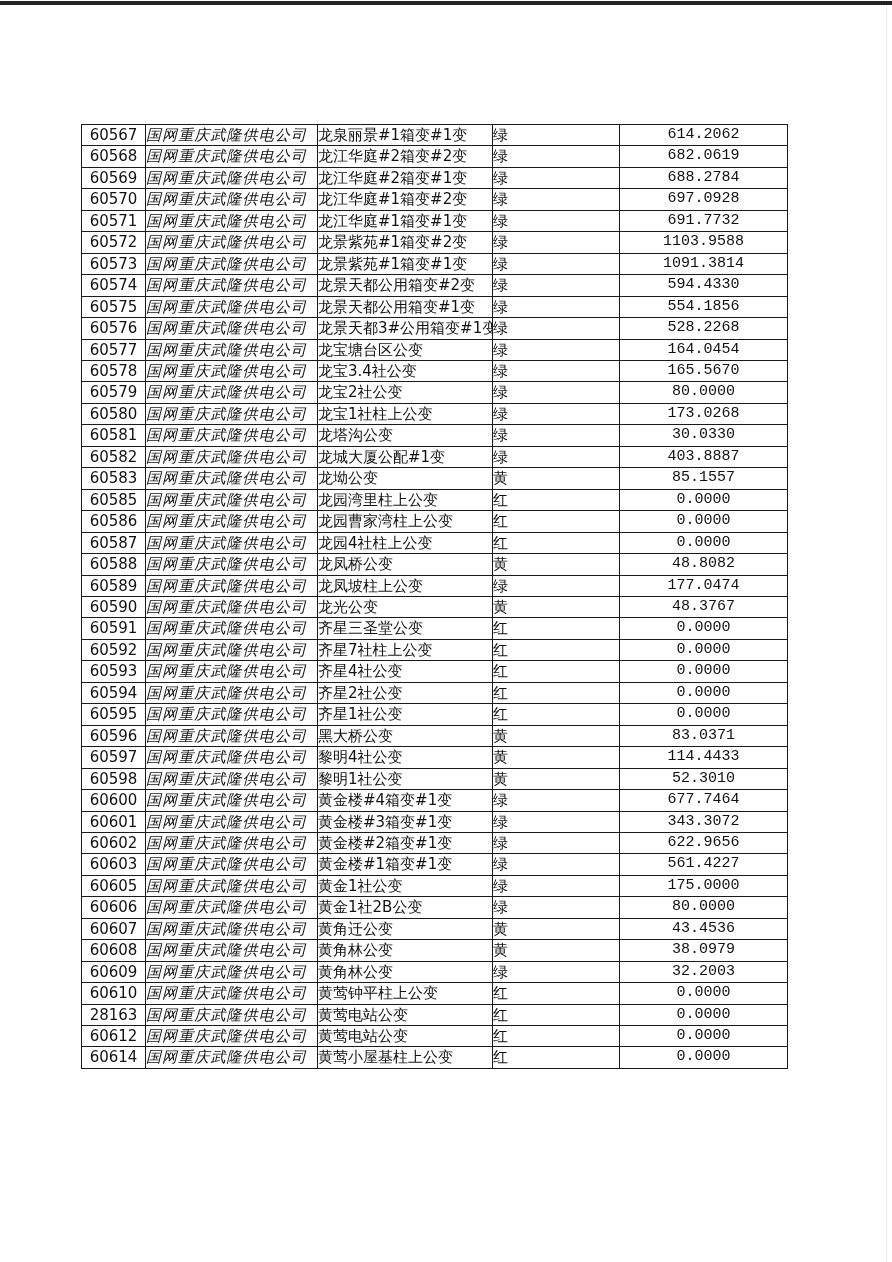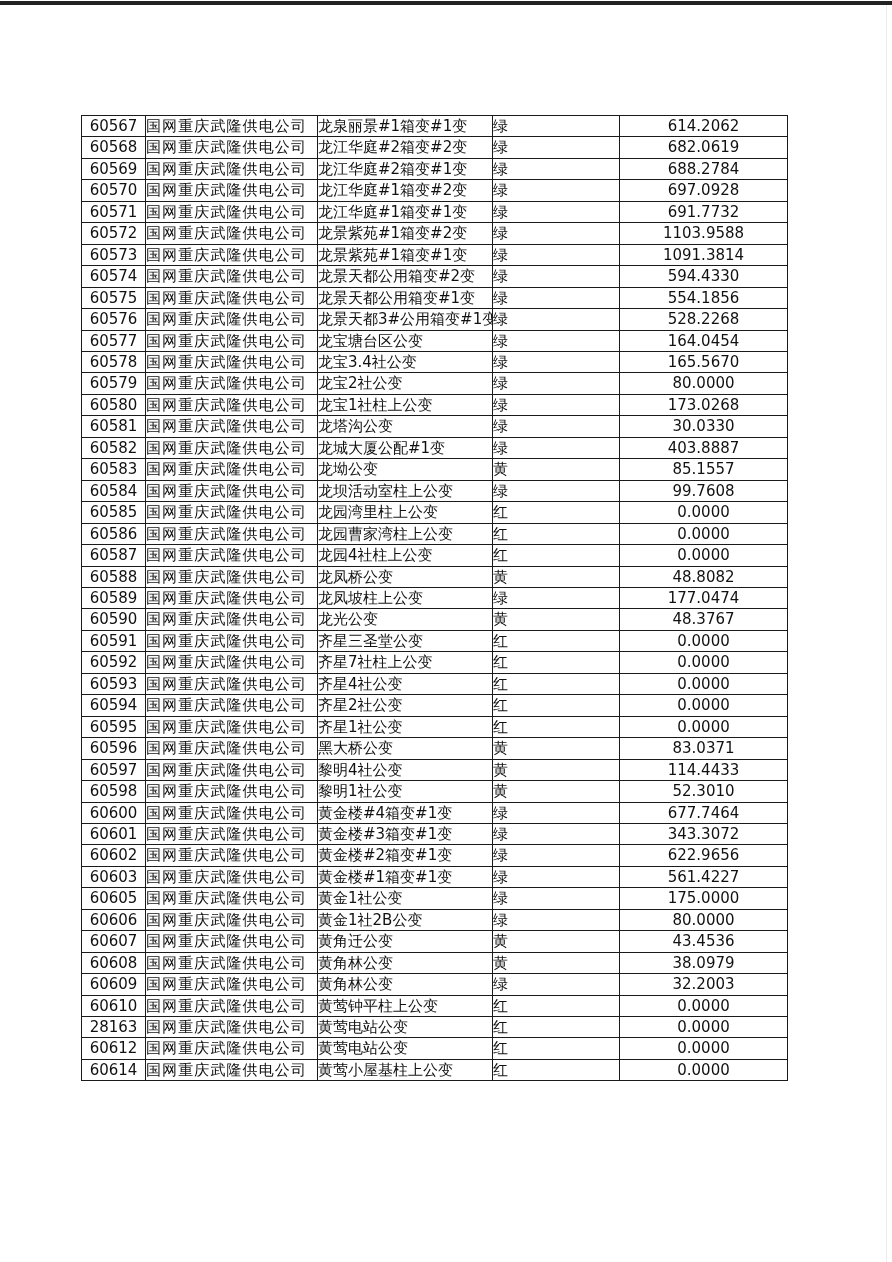--- a/index.html
+++ b/index.html
@@ -15,41 +15,41 @@
     position: absolute; top: 1px; left: 0;
     width: 892px; height: 4px;
     background: #232323;
   }
   .page-edge-right {
     position: absolute; top: 5px; left: 886px;
     width: 1px; height: 1257px;
     background: #ececec;
   }
   table.grid {
-    position: absolute; left: 81px; top: 115px;
+    position: absolute; left: 81px; top: 124px;
     width: 706px;
     border-collapse: collapse;
     table-layout: fixed;
   }
   table.grid td {
     border: 1px solid #1a1a1a;
     height: 20.45px;
     line-height: 20.45px;
     padding: 0;
     overflow: hidden;
     white-space: nowrap;
     font-size: 15px;
     color: #111111;
     vertical-align: middle;
   }
   td.c-id     { text-align: center; font-size: 14px; }
-  td.c-company{ text-align: left; padding-left: 6px; letter-spacing: 1.1px; }
+  td.c-company{ text-align: left; padding-left: 6px; letter-spacing: 1.1px; font-style: italic; }
   td.c-station{ text-align: left; padding-left: 3px; }
   td.c-status { text-align: left; padding-left: 3px; }
-  td.c-value  { text-align: center; font-size: 14px; }
+  td.c-value  { text-align: center; font-size: 14px; font-family: Liberation Mono, monospace; }
 </style>
 </head>
 <body>
 
 <div class="top-bar"></div>
 <div class="page-edge-right"></div>
 
 <table class="grid">
   <colgroup>
     <col style="width:64px">
@@ -172,27 +172,20 @@
     <td class="c-value">403.8887</td>
   </tr>
       <tr>
     <td class="c-id">60583</td>
     <td class="c-company">国网重庆武隆供电公司</td>
     <td class="c-station">龙坳公变</td>
     <td class="c-status">黄</td>
     <td class="c-value">85.1557</td>
   </tr>
       <tr>
-    <td class="c-id">60584</td>
-    <td class="c-company">国网重庆武隆供电公司</td>
-    <td class="c-station">龙坝活动室柱上公变</td>
-    <td class="c-status">绿</td>
-    <td class="c-value">99.7608</td>
-  </tr>
-      <tr>
     <td class="c-id">60585</td>
     <td class="c-company">国网重庆武隆供电公司</td>
     <td class="c-station">龙园湾里柱上公变</td>
     <td class="c-status">红</td>
     <td class="c-value">0.0000</td>
   </tr>
       <tr>
     <td class="c-id">60586</td>
     <td class="c-company">国网重庆武隆供电公司</td>
     <td class="c-station">龙园曹家湾柱上公变</td>

